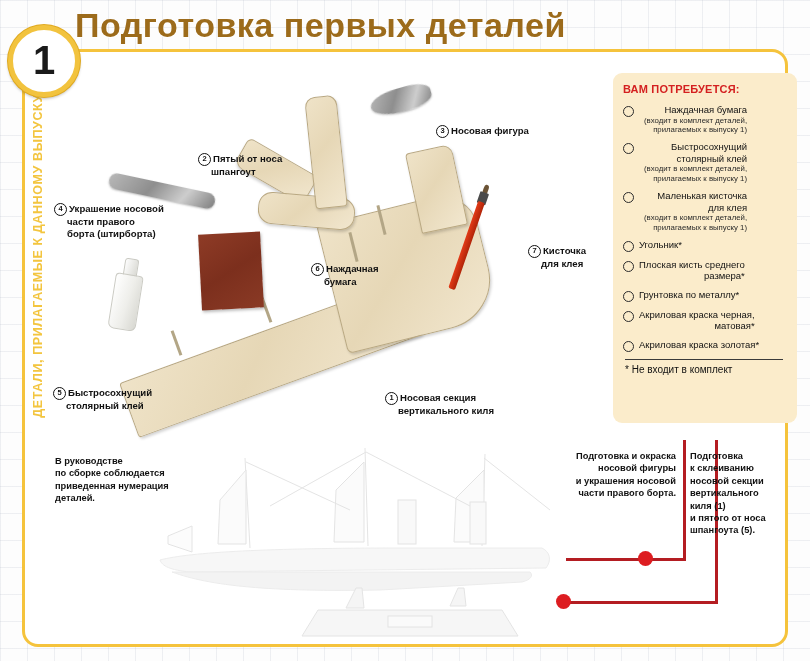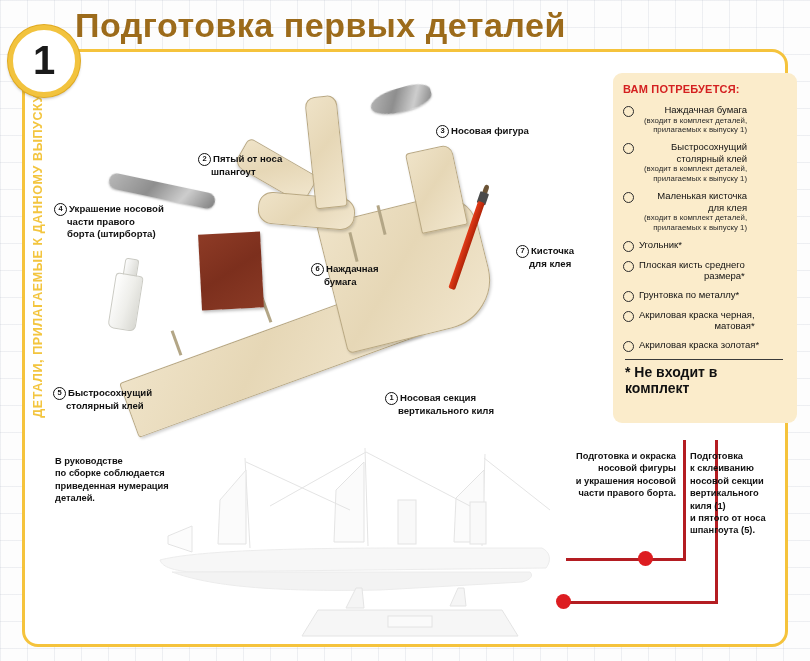--- a/index.html
+++ b/index.html
@@ -88,21 +88,21 @@
   .need-item{display:flex;gap:5px;margin-bottom:7px;align-items:flex-start;text-align:right;}
   .need-dot{
     flex:0 0 auto;width:9px;height:9px;border-radius:50%;
     border:1.4px solid #2b2b2b;margin-top:2px;background:transparent;
   }
   .need-text{font-size:9.5px;line-height:11.5px;color:#111;}
   .need-sub{display:block;font-size:7.8px;line-height:9.4px;color:#2a2a2a;padding-left:5px;}
   #need-note{
     border-top:1.3px solid #3a3a3a;
     margin:6px 4px 0 2px;padding-top:4px;
-    font-size:14px;color:#111;font-weight:bold;
+    font-size:10px;color:#111;font-weight:normal;
   }
 
   
   .callout{position:absolute;font-size:9.6px;font-weight:bold;color:#111;line-height:12px;margin-top:40px;}
   .num{
     display:inline-block;width:11px;height:11px;line-height:10px;
     border:1px solid #111;border-radius:50%;text-align:center;
     font-size:7.5px;font-weight:bold;margin-right:2px;vertical-align:1px;
   }
   .callout .ln2{display:block;padding-left:13px;}
@@ -221,21 +221,21 @@
 
 <div class="callout" style="left:198px;top:113px;">
   <span class="num">2</span><span>Пятый от носа</span>
   <span class="ln2">шпангоут</span>
 </div>
 
 <div class="callout" style="left:436px;top:85px;">
   <span class="num">3</span><span>Носовая фигура</span>
 </div>
 
-<div class="callout" style="left:516px;top:205px;">
+<div class="callout" style="left:528px;top:205px;">
   <span class="num">7</span><span>Кисточка</span>
   <span class="ln2">для клея</span>
 </div>
 
 <div class="callout" style="left:263px;top:223px;padding-left:48px;">
   <span class="num">6</span><span>Наждачная</span>
   <span class="ln2">бумага</span>
 </div>
 
 <div class="callout" style="left:53px;top:347px;">

